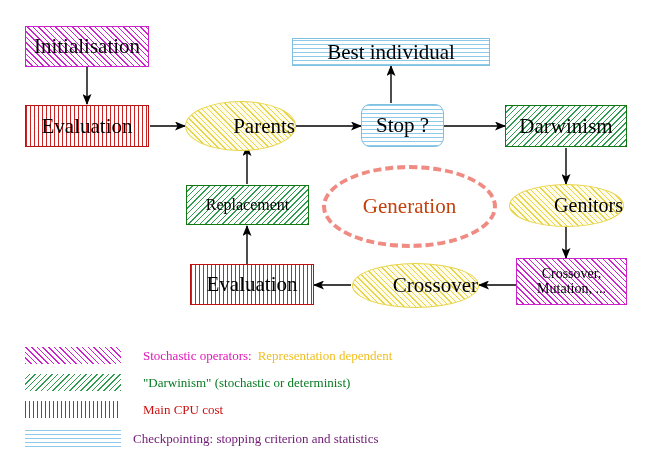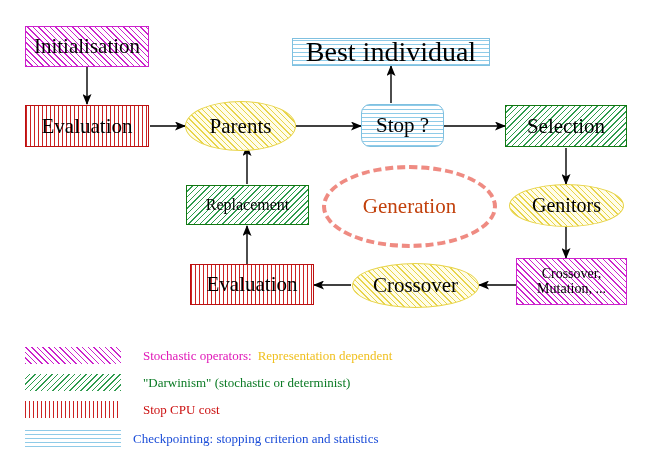--- a/index.html
+++ b/index.html
@@ -3,21 +3,21 @@
 <meta charset="utf-8">
 <style>
   html,body{margin:0;padding:0;background:#ffffff;}
   body{font-family:"Liberation Serif", serif;}
   #canvas{position:relative;width:662px;height:471px;background:#fff;overflow:hidden;text-decoration:underline;}
 
   
   .node{position:absolute;box-sizing:border-box;display:flex;align-items:center;
         justify-content:center;text-align:center;color:#000;line-height:1.05;}
   .box{border-width:1.5px;border-style:solid;}
-  .ellipse{border-width:1.5px;border-style:solid;border-radius:50%;}
+  .ellipse{border-width:1.5px;border-style:solid;border-radius:50%;justify-content:flex-end;}
   .rounded{border-width:1.5px;border-style:solid;border-radius:9px;}
 
   
   .fill-magenta{
     border-color:#cc22cc;
     background-color:#ffffff;
     background-image:repeating-linear-gradient(45deg,
       #cc22cc 0px,#cc22cc 1px,#ffffff 1px,#ffffff 4px);
   }
   .fill-green{
@@ -55,21 +55,21 @@
   #arrows{position:absolute;left:0;top:0;width:662px;height:471px;}
 
   
   .legend-row{position:absolute;display:flex;align-items:center;}
   .swatch{width:96px;height:17px;box-sizing:border-box;}
   .legend-text{margin-left:22px;font-size:13px;white-space:nowrap;}
   .c-magenta{color:#e019b8;}
   .c-gold{color:#f0c020;}
   .c-green{color:#0a7a24;}
   .c-red{color:#cc1111;}
-  .c-lblue{color:#1d4ed8;margin-left:12px;}
+  .c-lblue{color:#701a75;margin-left:12px;}
 </style>
 </head>
 <body>
 
 <div id="canvas">
 
   <svg id="arrows" viewBox="0 0 662 471">
     <defs>
       <marker id="ah" markerWidth="11" markerHeight="9" refX="10" refY="4.5" orient="auto" markerUnits="userSpaceOnUse">
         <path d="M0,0 L11,4.5 L0,9 L2.6,4.5 Z" fill="#000"></path>
@@ -106,30 +106,30 @@
   </div>
 
   <div class="node box fill-red" style="left:25px;top:105px;width:124px;height:42px;font-size:21px;">
     <span>Evaluation</span>
   </div>
 
   <div class="node ellipse fill-yellow" style="left:185px;top:101px;width:111px;height:50px;font-size:21px;">
     <span>Parents</span>
   </div>
 
-  <div class="node box fill-blue" style="left:292px;top:38px;width:198px;height:28px;font-size:28px;">
+  <div class="node box fill-blue" style="left:292px;top:38px;width:198px;height:28px;font-size:21px;">
     <span>Best individual</span>
   </div>
 
   <div class="node rounded fill-blue" style="left:361px;top:104px;width:83px;height:43px;font-size:21px;">
     <span>Stop ?</span>
   </div>
 
   <div class="node box fill-green" style="left:505px;top:105px;width:122px;height:42px;font-size:21px;">
-    <span>Selection</span>
+    <span>Darwinism</span>
   </div>
 
   <div class="node box fill-magenta" style="left:516px;top:258px;width:111px;height:47px;font-size:14px;flex-direction:column;">
     <span>Crossover,</span>
     <span>Mutation, ...</span>
   </div>
 
   <div class="node ellipse fill-yellow" style="left:509px;top:184px;width:115px;height:43px;font-size:20px;">
     <span>Genitors</span>
   </div>
@@ -156,21 +156,21 @@
     <span class="legend-text c-gold" style="margin-left:6px;">Representation dependent</span>
   </div>
 
   <div class="legend-row" style="left:25px;top:374px;">
     <span class="swatch fill-green"></span>
     <span class="legend-text c-green">"Darwinism" (stochastic or determinist)</span>
   </div>
 
   <div class="legend-row" style="left:25px;top:401px;">
     <span class="swatch fill-red"></span>
-    <span class="legend-text c-red">Stop CPU cost</span>
+    <span class="legend-text c-red">Main CPU cost</span>
   </div>
 
   <div class="legend-row" style="left:25px;top:430px;">
     <span class="swatch fill-blue"></span>
     <span class="legend-text c-lblue">Checkpointing: stopping criterion and statistics</span>
   </div>
 
 </div>
 
 </body></html>

